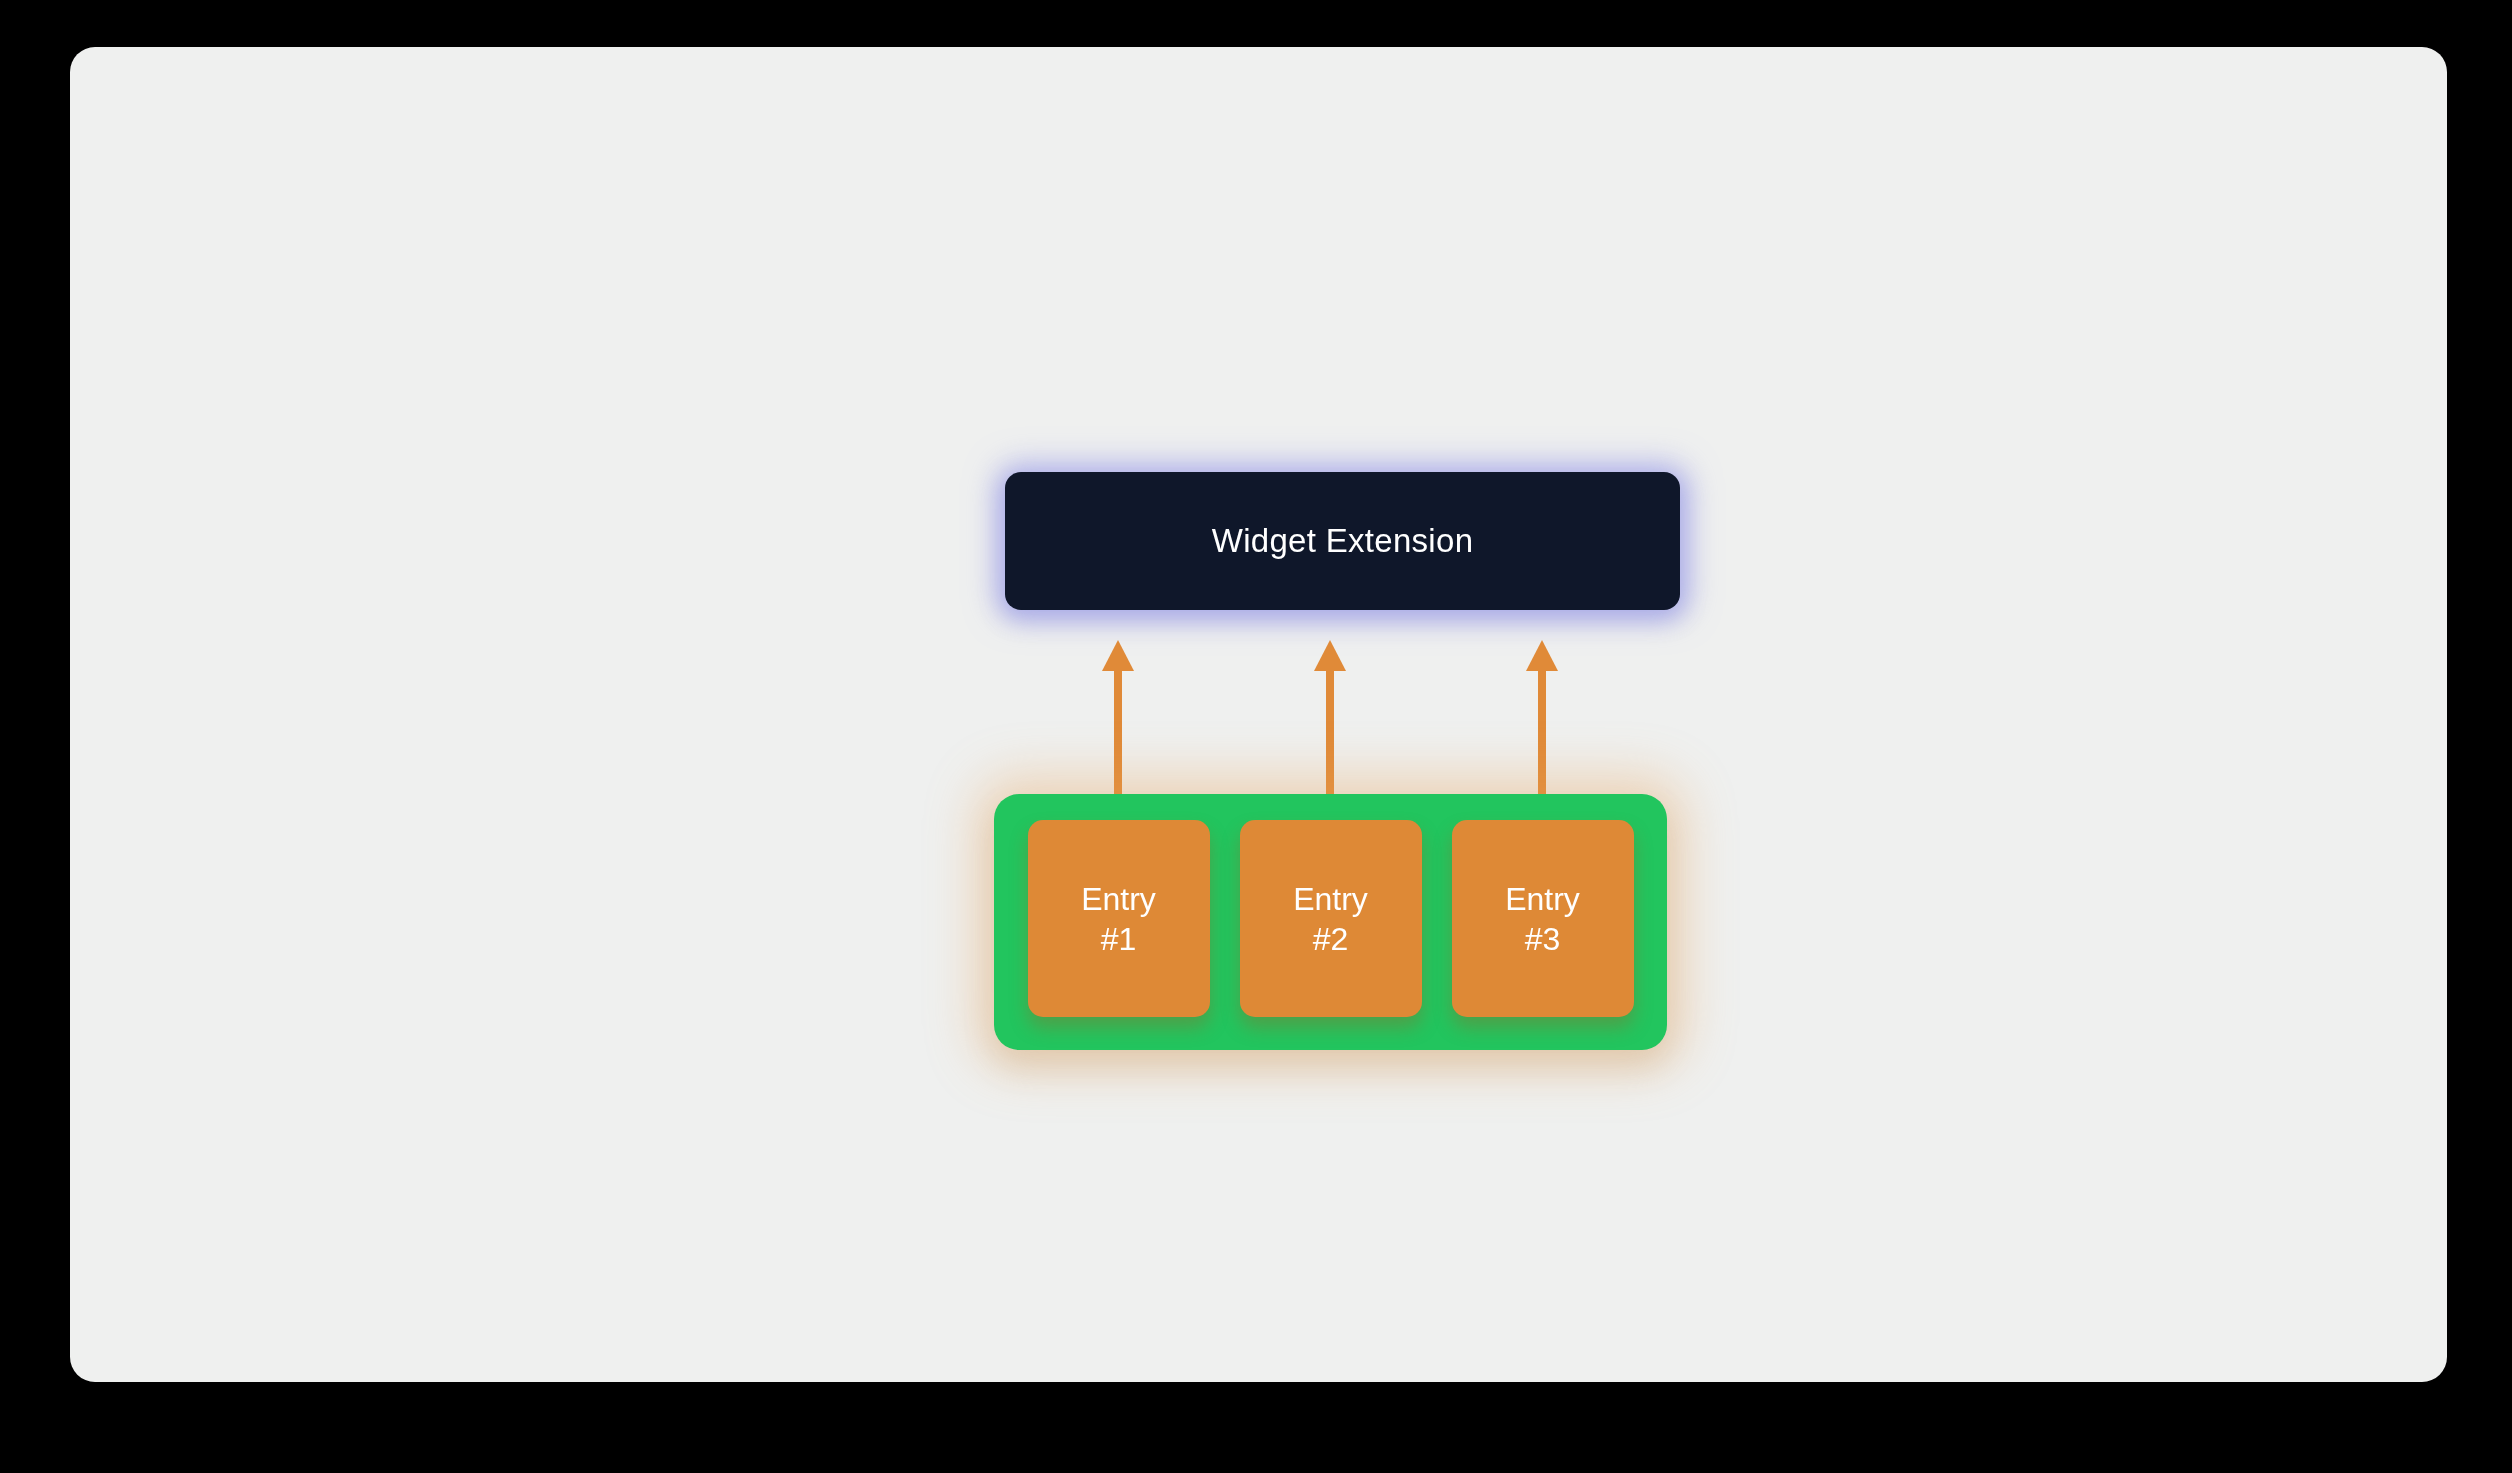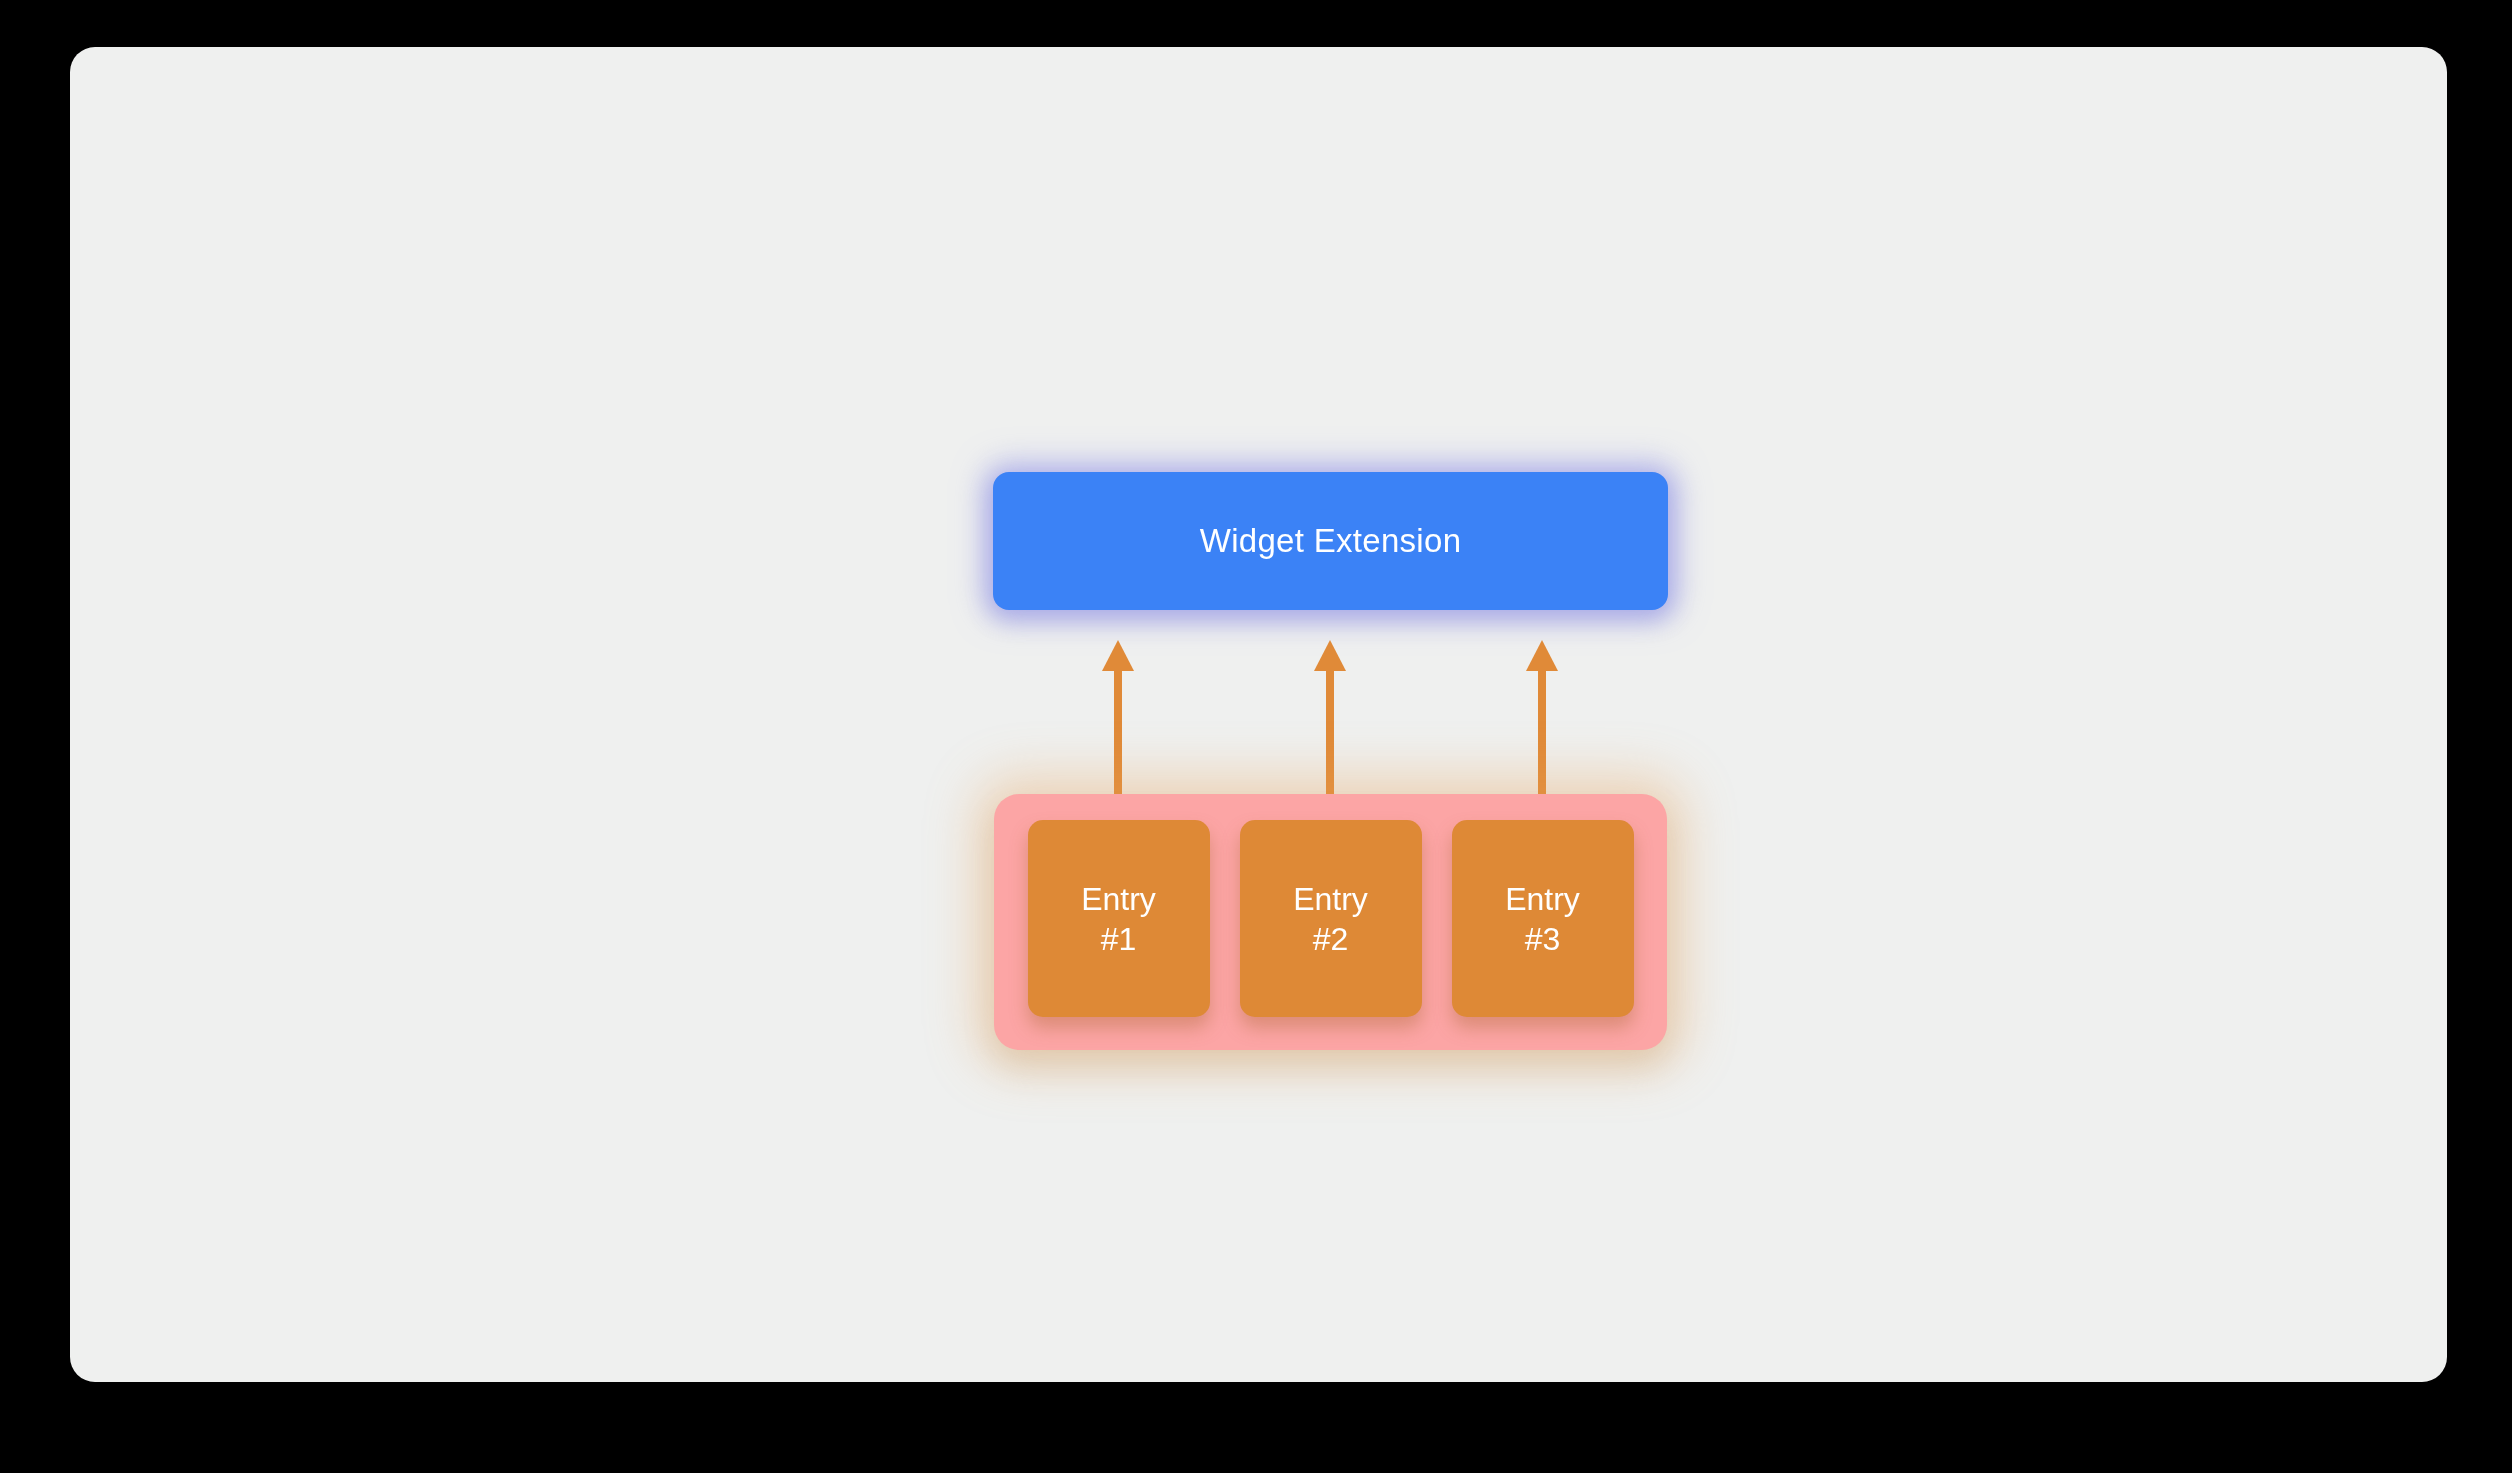--- a/index.html
+++ b/index.html
@@ -81,40 +81,40 @@
     font-weight: 400;
     line-height: 40px;
     text-align: center;
   }
 </style>
 </head>
 <body style="background: rgb(0, 0, 0);">
 
 <div class="slide-panel" style="background: rgb(239, 240, 239);">
 
-  <div class="widget-box" style="background: #3b82f6;">
+  <div class="widget-box" style="background: #0f172a; margin-left: 12px;">
     <span class="label" style="color: rgb(255, 255, 255);">Widget Extension</span>
   </div>
 
   <div class="arrow arrow-1">
     <div class="arrow-head" style="border-bottom-color: rgb(224, 138, 56);"></div>
     <div class="arrow-shaft" style="background: rgb(224, 138, 56);"></div>
   </div>
 
   <div class="arrow arrow-2">
     <div class="arrow-head" style="border-bottom-color: rgb(224, 138, 56);"></div>
     <div class="arrow-shaft" style="background: rgb(224, 138, 56);"></div>
   </div>
 
   <div class="arrow arrow-3">
     <div class="arrow-head" style="border-bottom-color: rgb(224, 138, 56);"></div>
     <div class="arrow-shaft" style="background: rgb(224, 138, 56);"></div>
   </div>
 
-  <div class="entries-container" style="background: #fca5a5;">
+  <div class="entries-container" style="background: #22c55e;">
 
     <div class="entry-box" style="background: rgb(222, 137, 54);">
       <span class="line" style="color: rgb(255, 255, 255);">Entry</span>
       <span class="line" style="color: rgb(255, 255, 255);">#1</span>
     </div>
 
     <div class="entry-box" style="background: rgb(222, 137, 54);">
       <span class="line" style="color: rgb(255, 255, 255);">Entry</span>
       <span class="line" style="color: rgb(255, 255, 255);">#2</span>
     </div>

